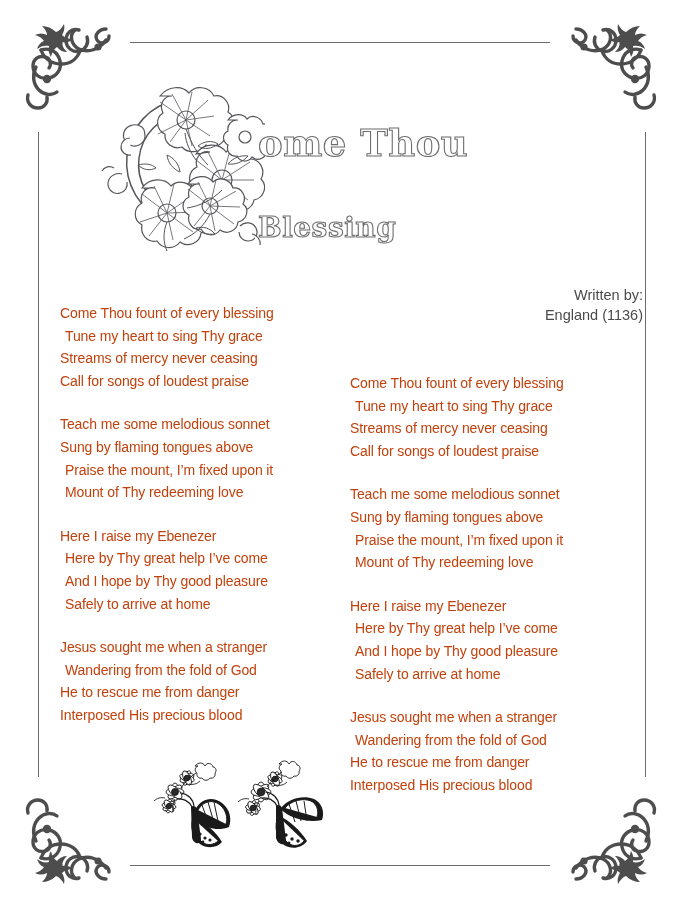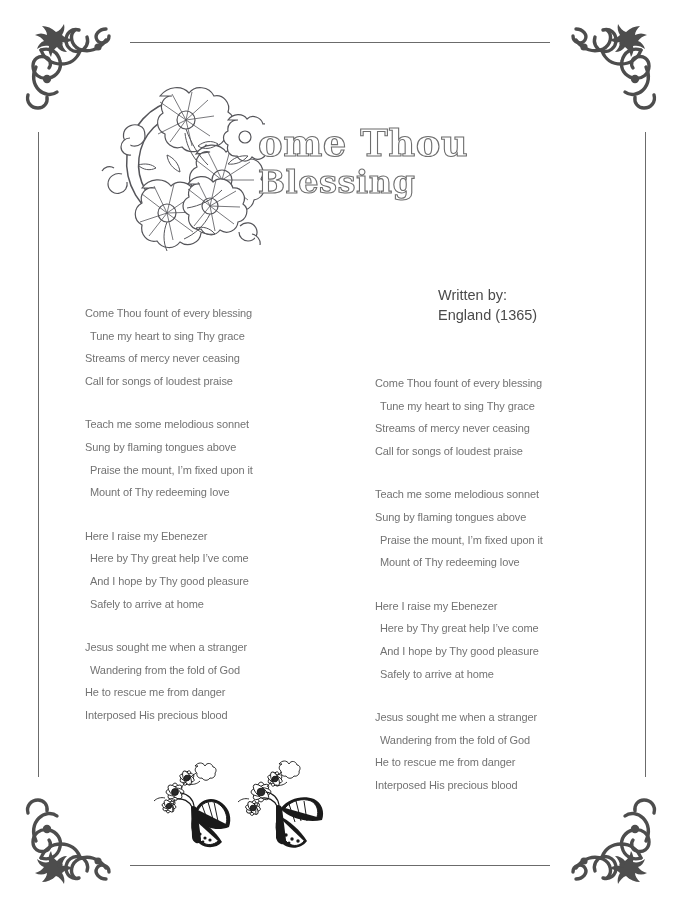--- a/index.html
+++ b/index.html
@@ -64,44 +64,43 @@
     font-family: "DejaVu Serif", "Liberation Serif", serif;
     font-weight: bold;
     font-size: 37px;
     line-height: 39px;
     letter-spacing: 0.5px;
     color: #ffffff;
     -webkit-text-stroke: 1.1px #6e6e6e;
     text-stroke: 1.1px #6e6e6e;
     white-space: nowrap;
   }
-  .title-line.l3 { font-size: 32px; }
+  .title-line.l3 { font-size: 28px; margin-top: 45px; }
 
   
   .credit {
     position: absolute;
     left: 438px;
     top: 285px;
     width: 205px;
-    text-align: left;
+    text-align: right;
     color: #4a4a4a;
     font-size: 14.5px;
     line-height: 20px;
     font-family: "Liberation Sans", sans-serif;
   }
 
   
   .lyrics-col {
     position: absolute;
-    color: #737373;
-    font-size: 11px;
+    color: #c2410c;
+    font-size: 14px;
     line-height: 22.6px;
     font-family: "Liberation Sans", sans-serif;
     letter-spacing: -0.1px;
-    margin-left: 25px;
   }
   .col-left  { left: 60px;  top: 302px; width: 300px; }
   .col-right { left: 350px; top: 372px; width: 300px; }
   .stanza { margin-bottom: 21px; }
   .stanza:last-child { margin-bottom: 0; }
   .lyric-line { white-space: nowrap; }
   .lyric-line.indent { padding-left: 5px; }
 
   
   .butterflies {
@@ -279,21 +278,21 @@
     </div>
 
     <div class="title-block">
       <div class="title-line l1">ome Thou</div>
       <div class="title-line l3">Blessing</div>
     </div>
   </div>
 
   <div class="credit">
     <div>Written by:</div>
-    <div>England (1365)</div>
+    <div>England (1136)</div>
   </div>
 
   <div class="lyrics-col col-left">
     <div class="stanza">
       <div class="lyric-line">Come Thou fount of every blessing</div>
       <div class="lyric-line indent">Tune my heart to sing Thy grace</div>
       <div class="lyric-line">Streams of mercy never ceasing</div>
       <div class="lyric-line">Call for songs of loudest praise</div>
     </div>
     <div class="stanza">

